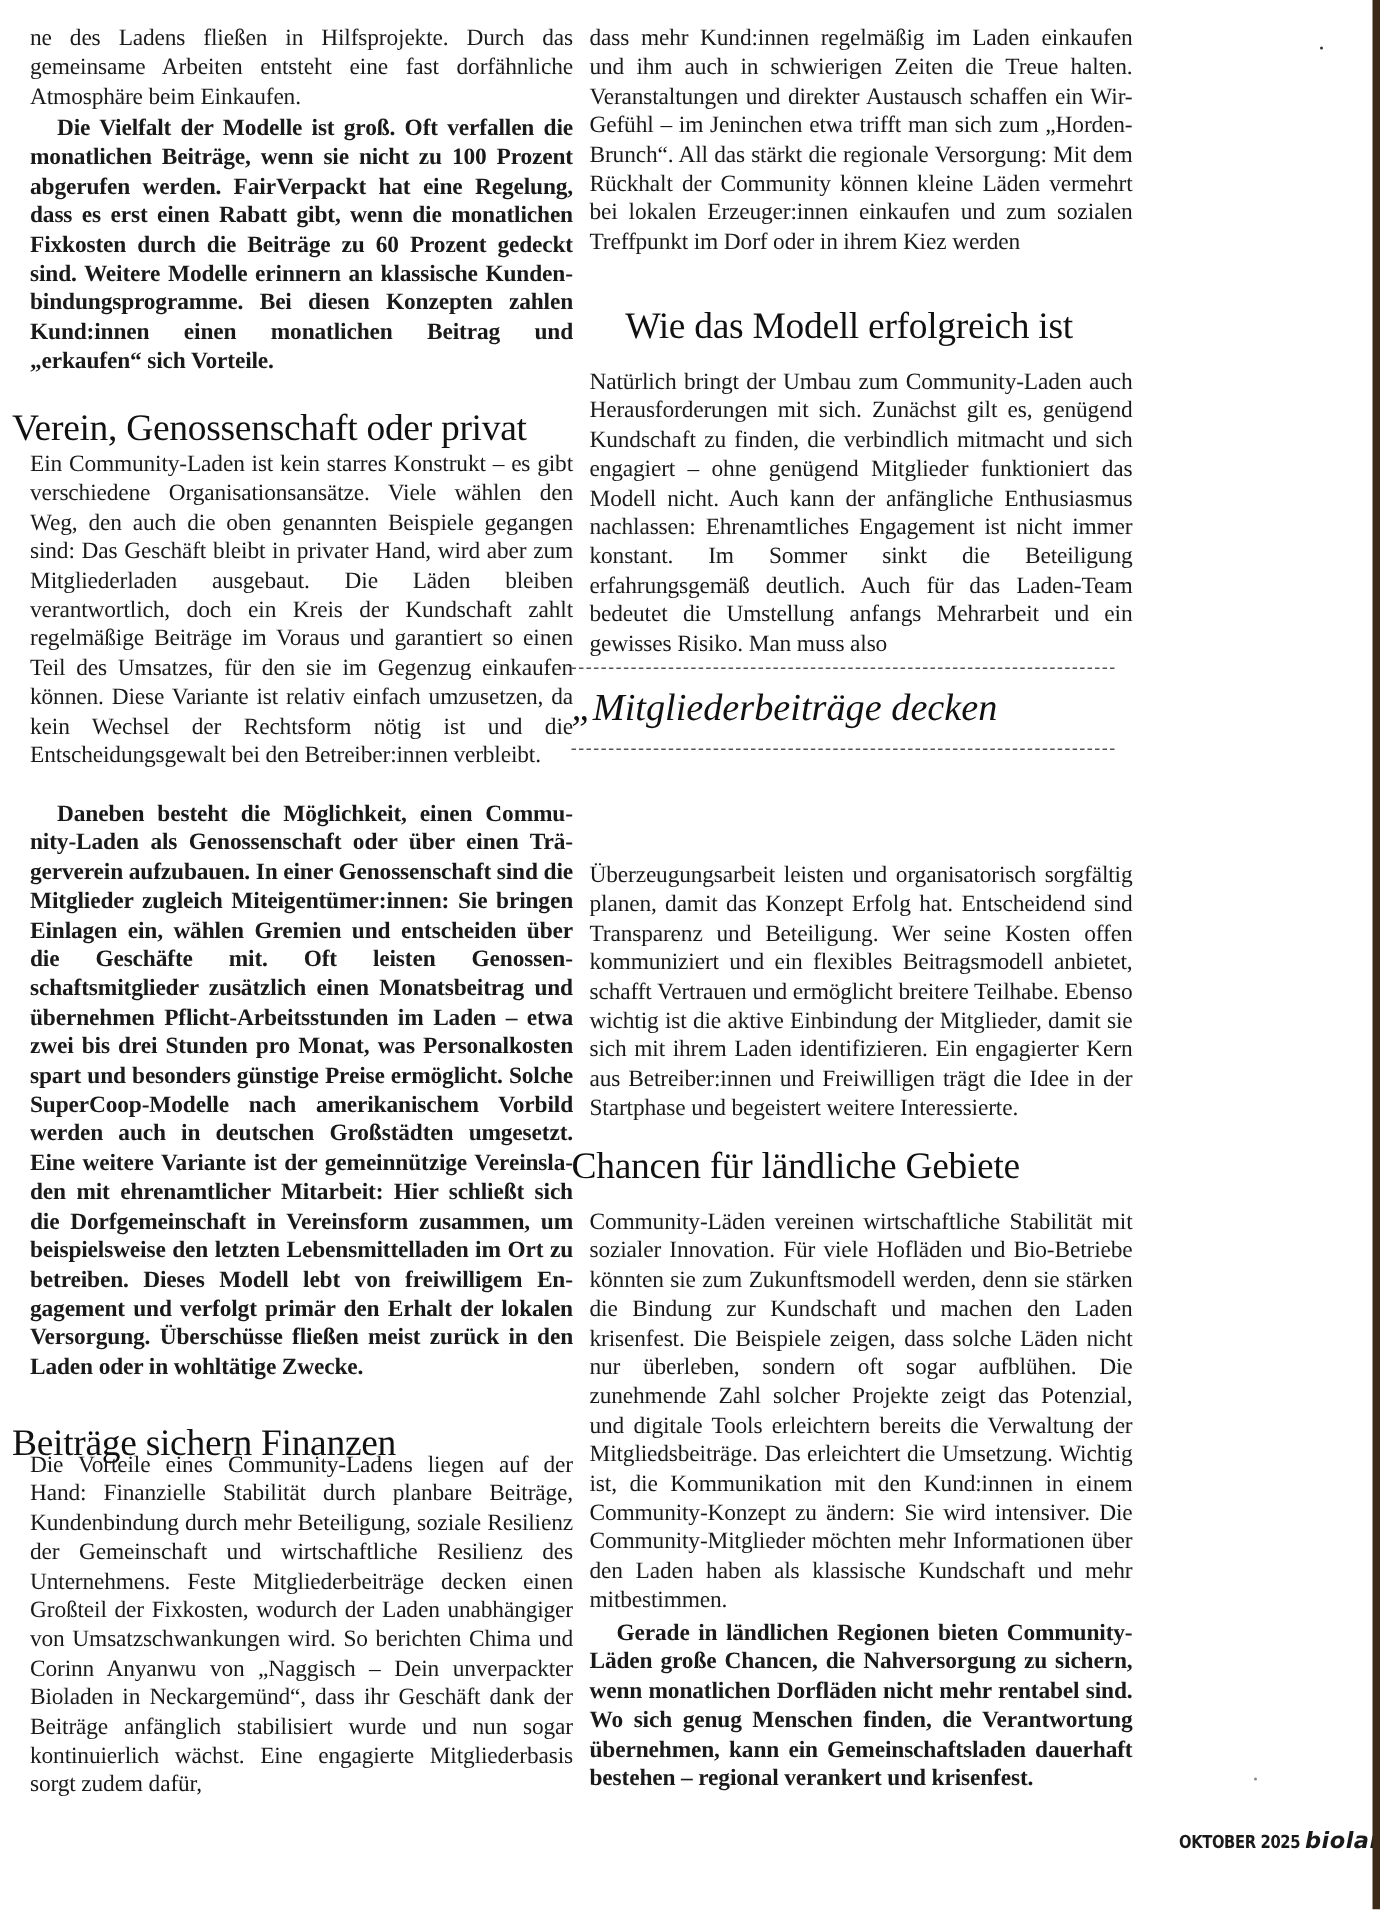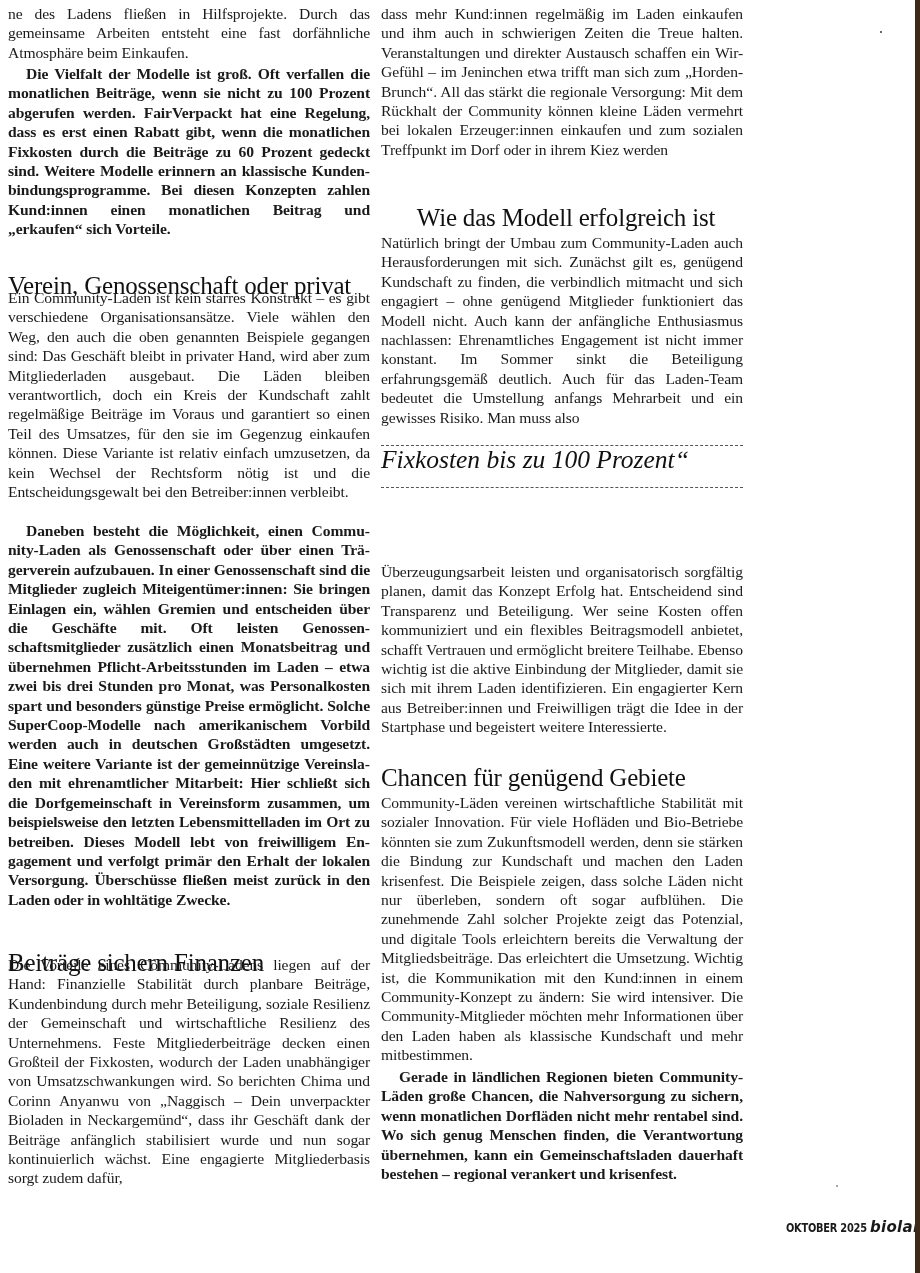--- a/index.html
+++ b/index.html
@@ -4,21 +4,21 @@
 <style>
   html, body { margin: 0; padding: 0; }
   body {
     width: 920px; height: 1273px; background: #ffffff; position: relative; overflow: hidden;
     font-family: "Liberation Serif", "DejaVu Serif", serif; color: #1a1a1a;
   }
   .col { position: absolute; top: 0; }
   .col-left { left: 8px; width: 362px; }
   .col-right { left: 381px; width: 368px; }
   p.body {
-    margin: 0; font-size: 15.6px; line-height: 19.4px; text-align: justify;
+    margin: 12px; font-size: 15.6px; line-height: 19.4px; text-align: justify;
     hyphens: manual; letter-spacing: -0.1px;
   }
   p.indent { text-indent: 18px; font-weight: bold; }
   h2.sec {
     margin: 0; font-weight: normal; font-size: 25px; line-height: 30px; letter-spacing: -0.2px;
     color: #111;
   }
   .quote-box { position: relative; }
   .dash {
     height: 0; border-top: 1.5px dashed #555; width: 362px;
@@ -56,26 +56,26 @@
   <p class="body" style="position:absolute; top:955px; width:362px;">Die Vorteile eines Community-Ladens liegen auf der Hand: Finanzielle Stabilität durch planbare Beiträge, Kundenbindung durch mehr Beteiligung, soziale Re­silienz der Gemeinschaft und wirtschaftliche Resilienz des Unternehmens. Feste Mitgliederbeiträge decken einen Großteil der Fixkosten, wodurch der Laden unabhängiger von Umsatzschwankungen wird. So berichten Chima und Corinn Anyanwu von „Naggisch – Dein unverpackter Bioladen in Neckargemünd“, dass ihr Geschäft dank der Beiträge anfänglich stabi­lisiert wurde und nun sogar kontinuierlich wächst. Eine engagierte Mitgliederbasis sorgt zudem dafür,</p>
 </div>
 
 <div class="col col-right">
   <p class="body" style="position:absolute; top:4px; width:362px;">dass mehr Kund:innen regelmäßig im Laden einkau­fen und ihm auch in schwierigen Zeiten die Treue halten. Veranstaltungen und direkter Austausch schaf­fen ein Wir-Gefühl – im Jeninchen etwa trifft man sich zum „Horden-Brunch“. All das stärkt die regionale Versorgung: Mit dem Rückhalt der Community kön­nen kleine Läden vermehrt bei lokalen Erzeuger:innen einkaufen und zum sozialen Treffpunkt im Dorf oder in ihrem Kiez werden</p>
   <h2 class="sec" style="position:absolute; top:203px; width:370px;text-align:center;">Wie das Modell erfolgreich ist</h2>
   <p class="body" style="position:absolute; top:233px; width:362px;">Natürlich bringt der Umbau zum Community-Laden auch Herausforderungen mit sich. Zunächst gilt es, genügend Kundschaft zu finden, die verbindlich mit­macht und sich engagiert – ohne genügend Mitglieder funktioniert das Modell nicht. Auch kann der anfäng­liche Enthusiasmus nachlassen: Ehrenamtliches En­gagement ist nicht immer konstant. Im Sommer sinkt die Beteiligung erfahrungsgemäß deutlich. Auch für das Laden-Team bedeutet die Umstellung anfangs Mehrarbeit und ein gewisses Risiko. Man muss also</p>
 
   <div class="quote-box" style="position:absolute; top:445px; width:362px;">
     <div class="dash"></div>
-    <p class="pull">Fixkosten bis zu 100 Prozent“</p>
+    <p class="pull" style="margin-top:12px;">„Mitgliederbeiträge decken</p>
     <div class="dash" style="margin-top:14px;"></div>
   </div>
 
   <p class="body" style="position:absolute; top:562px; width:362px;">Überzeugungsarbeit leisten und organisatorisch sorg­fältig planen, damit das Konzept Erfolg hat. Entschei­dend sind Transparenz und Beteiligung. Wer seine Kosten offen kommuniziert und ein flexibles Beitrags­modell anbietet, schafft Vertrauen und ermöglicht breitere Teilhabe. Ebenso wichtig ist die aktive Ein­bindung der Mitglieder, damit sie sich mit ihrem Laden identifizieren. Ein engagierter Kern aus Betreiber:innen und Freiwilligen trägt die Idee in der Startphase und begeistert weitere Interessierte.</p>
-  <h2 class="sec" style="position:absolute; top:763px; width:370px;">Chancen für genügend Gebiete</h2>
+  <h2 class="sec" style="position:absolute; top:763px; width:370px;">Chancen für ländliche Gebiete</h2>
   <p class="body" style="position:absolute; top:793px; width:362px;">Community-Läden vereinen wirtschaftliche Stabilität mit sozialer Innovation. Für viele Hofläden und Bio-Betriebe könnten sie zum Zukunftsmodell werden, denn sie stärken die Bindung zur Kundschaft und machen den Laden krisenfest. Die Beispiele zeigen, dass solche Läden nicht nur überleben, sondern oft sogar aufblühen. Die zunehmende Zahl solcher Projekte zeigt das Po­tenzial, und digitale Tools erleichtern bereits die Ver­waltung der Mitgliedsbeiträge. Das erleichtert die Um­setzung. Wichtig ist, die Kommunikation mit den Kund:innen in einem Community-Konzept zu ändern: Sie wird intensiver. Die Community-Mitglieder möch­ten mehr Informationen über den Laden haben als klassische Kundschaft und mehr mitbestimmen.</p>
   <p class="body indent" style="position:absolute; top:1067px; width:362px;">Gerade in ländlichen Regionen bieten Communi­ty-Läden große Chancen, die Nahversorgung zu si­chern, wenn monatlichen Dorfläden nicht mehr rentabel sind. Wo sich genug Menschen finden, die Verantwor­tung übernehmen, kann ein Gemeinschaftsladen dau­erhaft bestehen – regional verankert und krisenfest.</p>
 </div>
 
 <div class="speck" style="left:880px; top:31px;"></div>
 <div class="speck" style="left:836px; top:1185px; background:#888;"></div>
 
 <div class="footer">
   <span class="footer-date">OKTOBER 2025</span>
   <span class="footer-brand">biolan</span>

